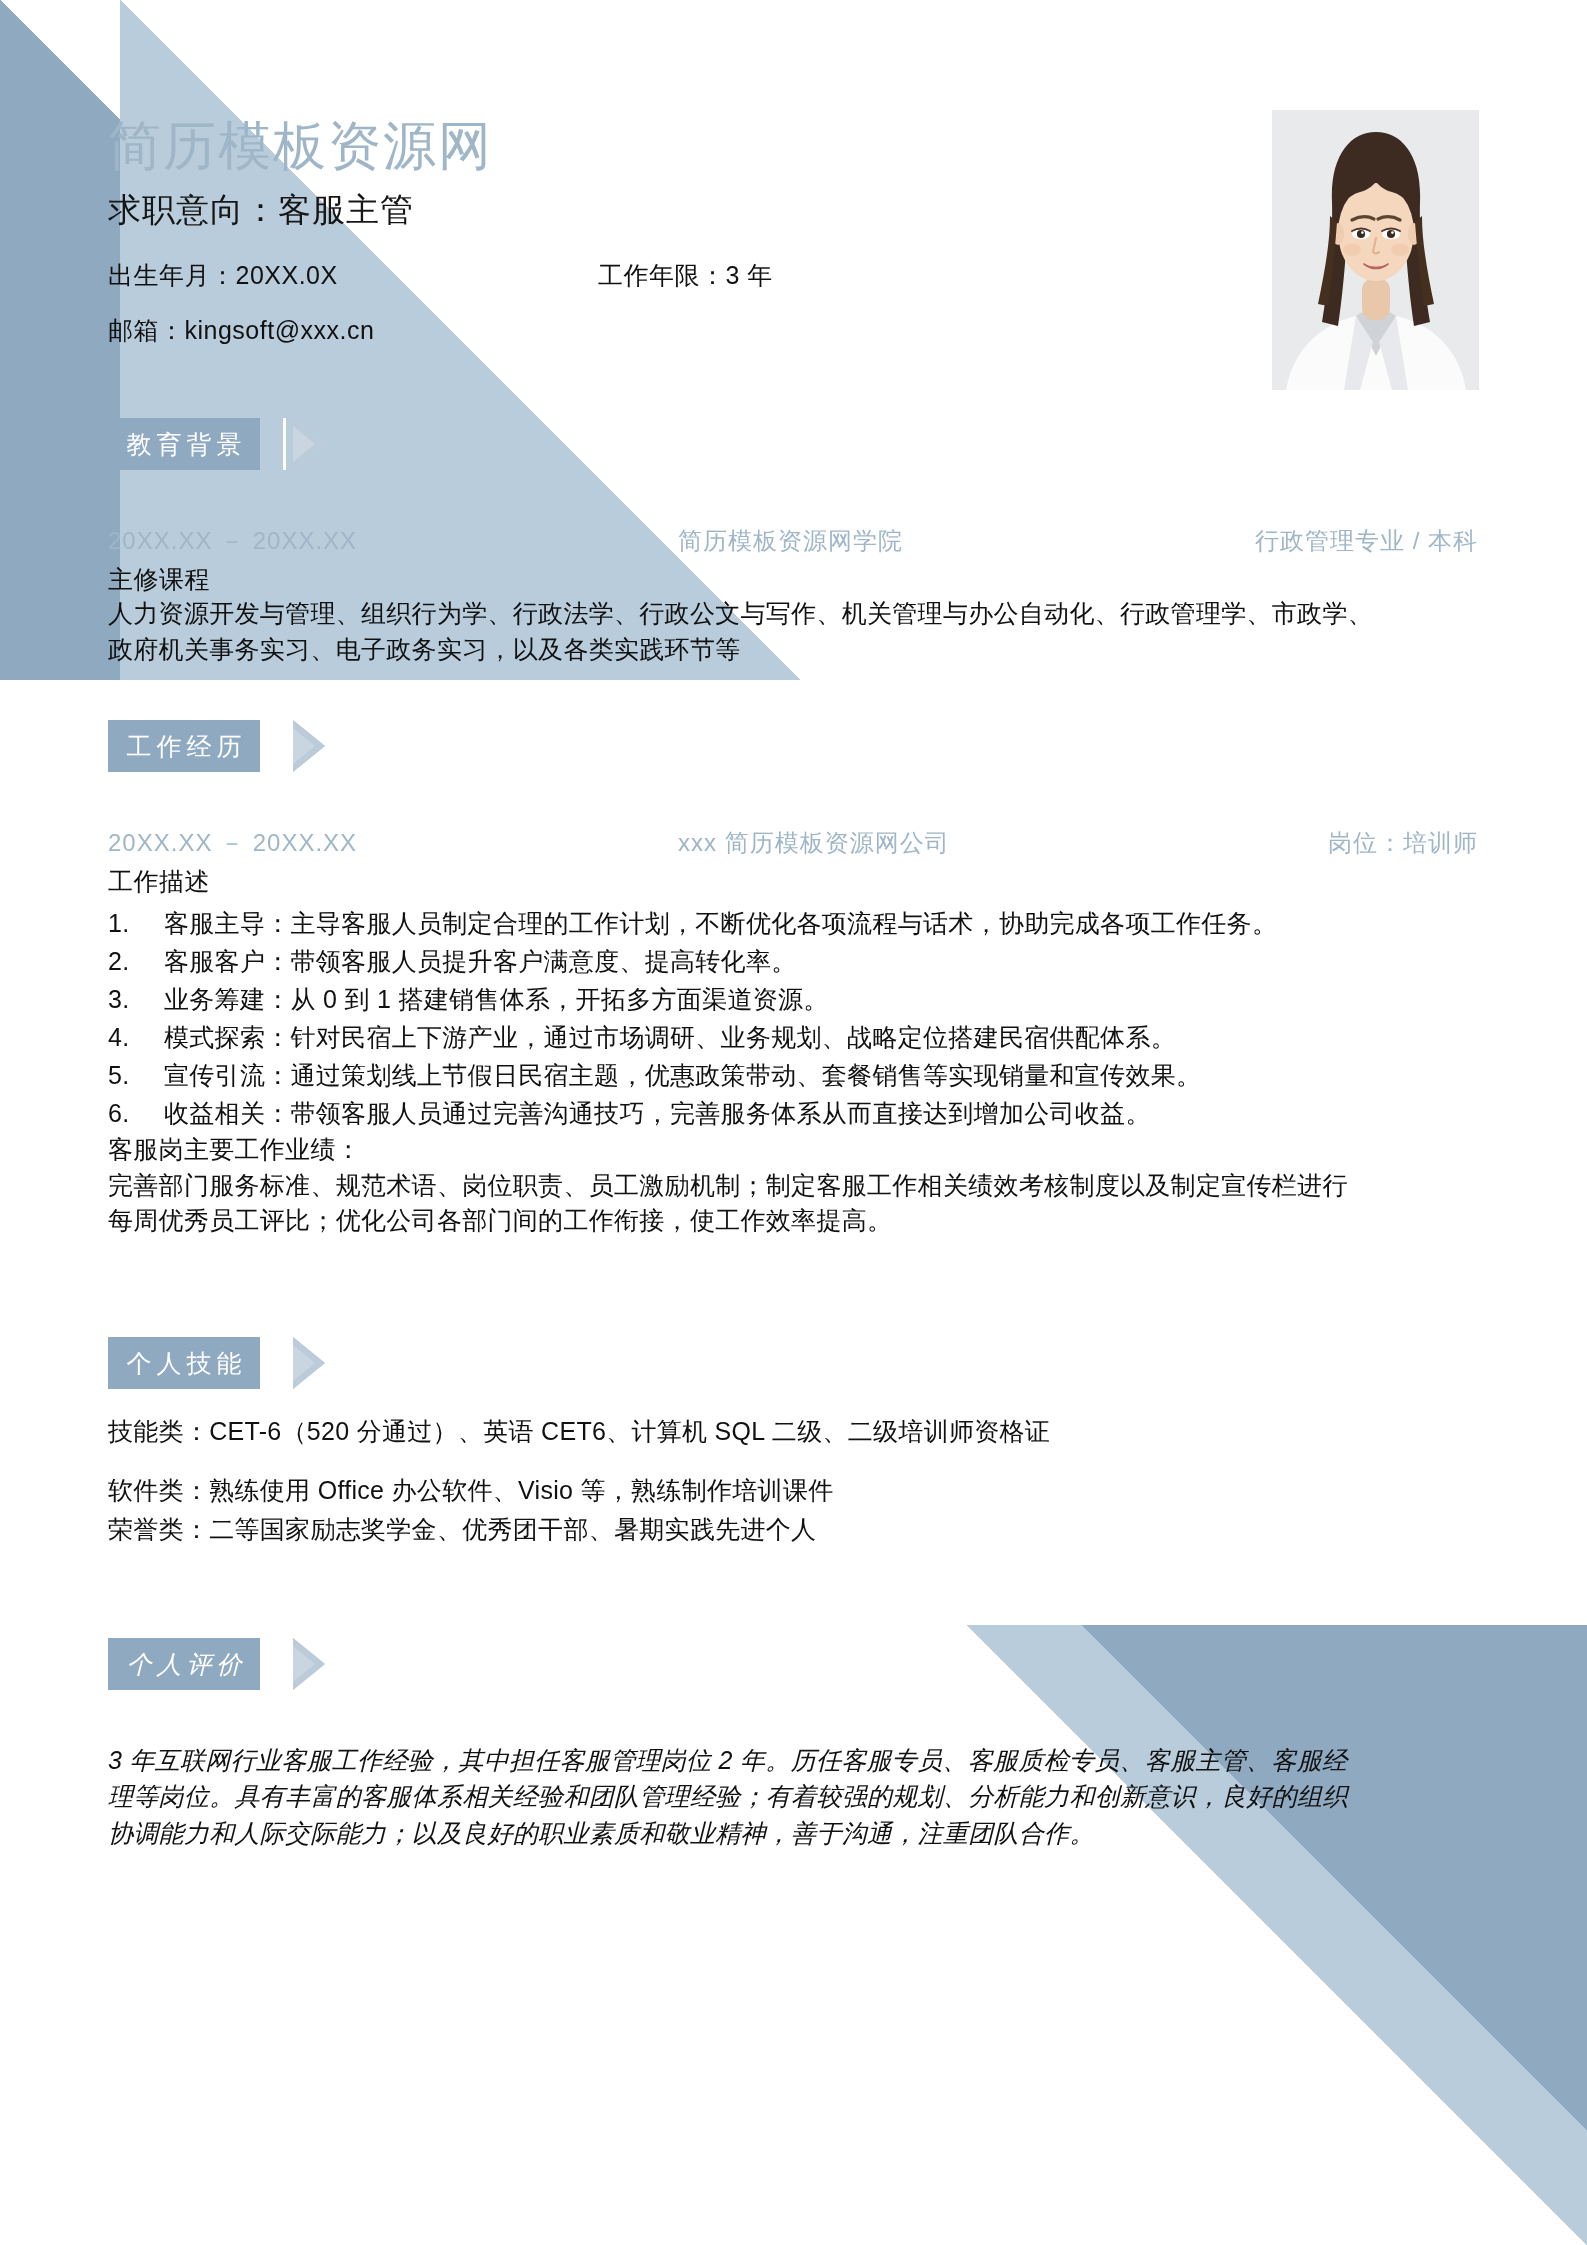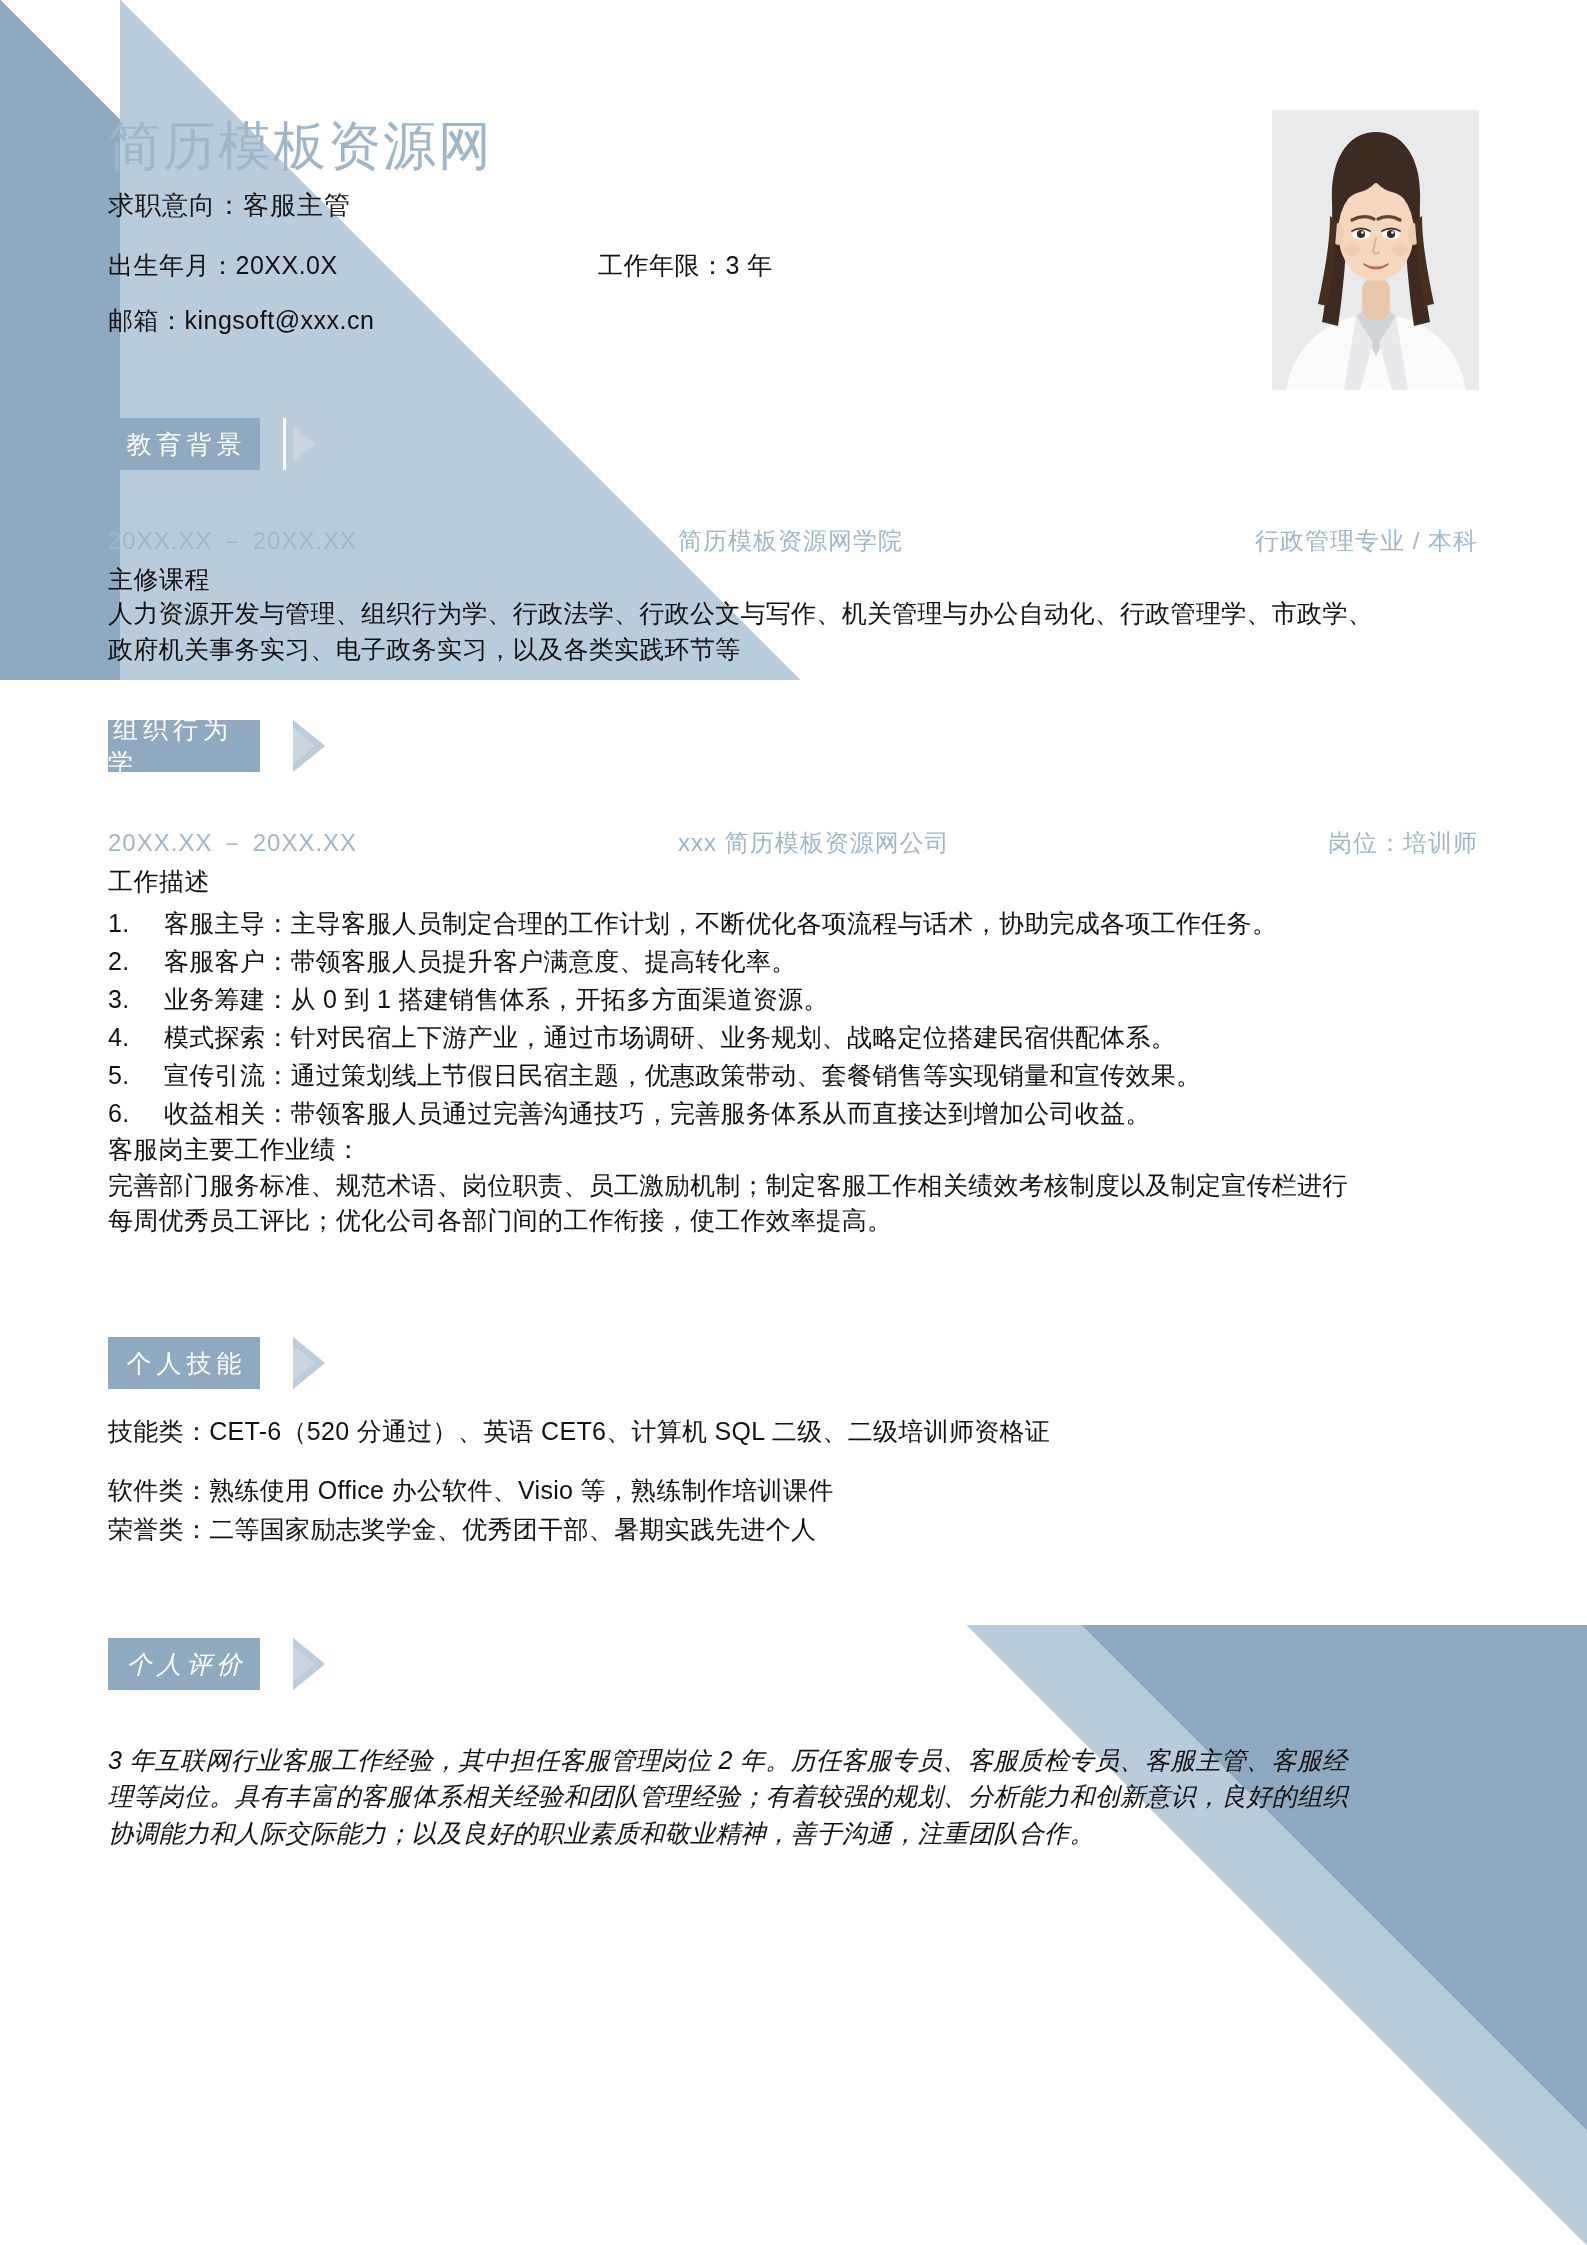--- a/index.html
+++ b/index.html
@@ -36,21 +36,21 @@
   
   .page { position:absolute; inset:0; }
 
   
   .header { position:absolute; left:108px; top:118px; width:1370px; }
   .name {
     font-size:53px; line-height:1.05; letter-spacing:2px;
     color:#9FB6C8; font-weight:400;
   }
   .objective {
-    margin-top:14px; font-size:26px; color:#161616; letter-spacing:1px;
+    margin-top:14px; font-size:33px; color:#161616; letter-spacing:1px;
   }
   .contact-grid {
     margin-top:26px;
     display:grid; grid-template-columns:490px 1fr;
     row-gap:22px; column-gap:0;
   }
   .contact-item { font-size:25px; color:#111; letter-spacing:0.5px; white-space:nowrap; }
 
   
   .photo-frame {
@@ -189,21 +189,21 @@
         <div class="meta-right">行政管理专业 / 本科</div>
       </div>
       <div class="sub-label">主修课程</div>
       <div class="body-line">人力资源开发与管理、组织行为学、行政法学、行政公文与写作、机关管理与办公自动化、行政管理学、市政学、</div>
       <div class="body-line">政府机关事务实习、电子政务实习，以及各类实践环节等</div>
     </div>
   </div>
 
   <div class="section" style="top:720px;">
     <div class="section-head">
-      <div class="tag-box">组织行为学</div>
+      <div class="tag-box">工作经历</div>
       <div class="tag-chevron">
         <svg width="75" height="52" viewBox="0 0 75 52" aria-hidden="true">
           <rect x="0" y="0" width="3" height="52" fill="#ffffff"></rect>
           <path d="M10 0 L42 26 L10 52 Z" fill="#C9D6E2"></path>
           <path d="M10 0 L42 26 L10 52 L10 44 L32 26 L10 8 Z" fill="#BCCBDA"></path>
         </svg>
       </div>
     </div>
     <div class="sec-body">
       <div class="meta-row">

